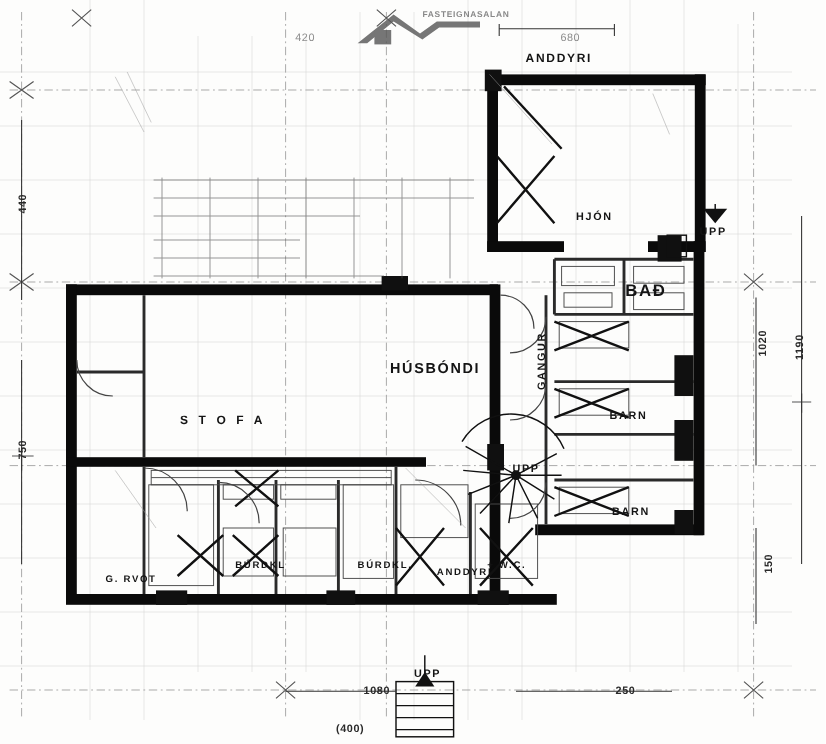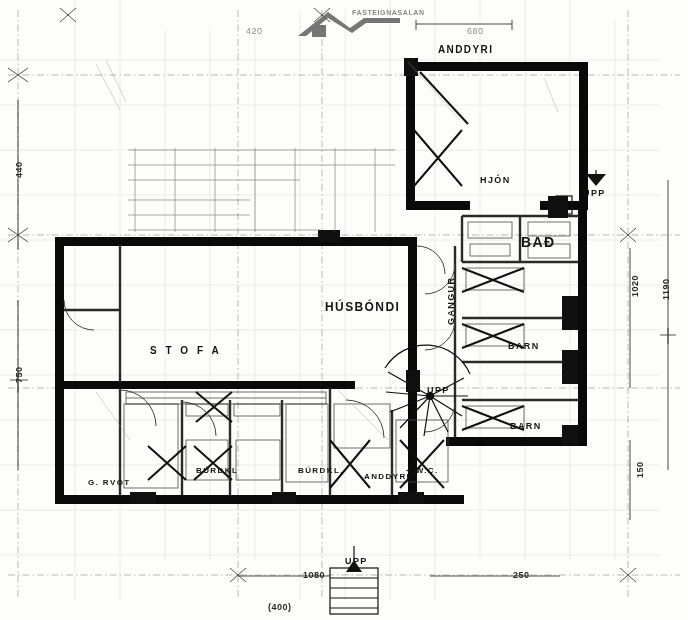--- a/index.html
+++ b/index.html
@@ -272,16 +272,16 @@
       <div class="lbl sp2" style="left: 345px; top: 556px; font-size: 9px;">UPP</div>
       <div class="dim vert" style="left: 14px; top: 178px;">440</div>
       <div class="dim vert" style="left: 14px; top: 383px;">750</div>
       <div class="dim vert" style="left: 661px; top: 300px;">1190</div>
       <div class="dim vert" style="left: 630px; top: 297px;">1020</div>
       <div class="dim vert" style="left: 635px; top: 478px;">150</div>
       <div class="dim faint" style="left: 246px; top: 26px;">420</div>
       <div class="dim faint" style="left: 467px; top: 26px;">680</div>
       <div class="dim" style="left: 258px; top: 570px; margin-left: 45px;">1080</div>
       <div class="dim" style="left: 513px; top: 570px;">250</div>
-      <div class="dim" style="left: 268px; top: 602px;">(400)</div>
+      <div class="dim" style="left: 280px; top: 602px;">(400)</div>
     </div>
 
 </div>
 
 </body></html>

